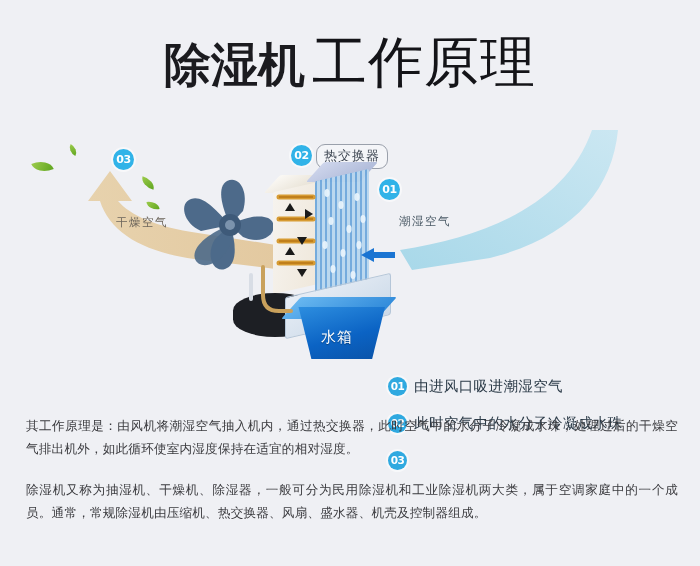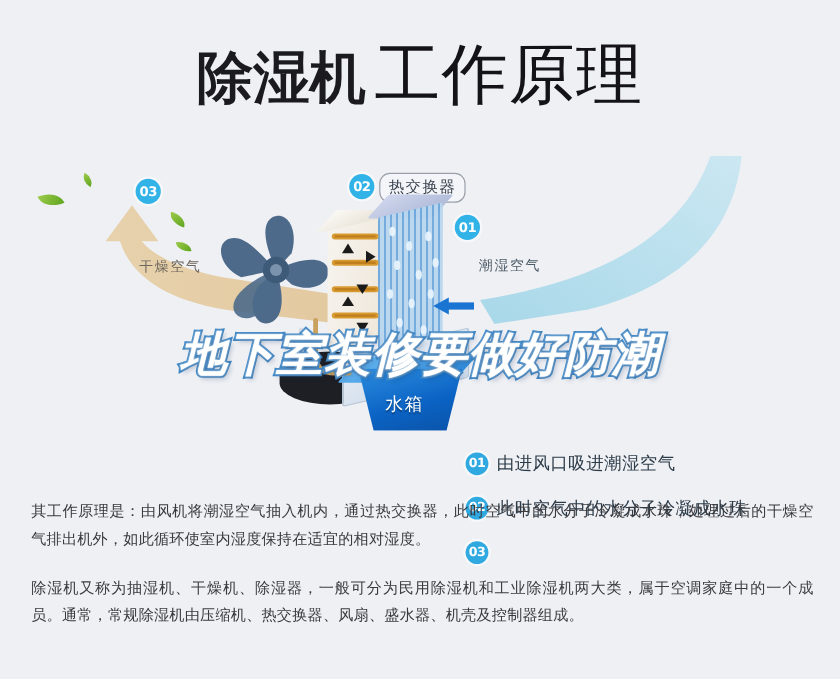--- a/index.html
+++ b/index.html
@@ -410,20 +410,19 @@
       <div class="legend-row">
         <span class="legend-badge">02</span>
         <span class="legend-text">此时空气中的水分子冷凝成水珠</span>
       </div>
       <div class="legend-row">
         <span class="legend-badge">03</span>
       </div>
     </div>
   </div>
 
-  <div class="overlay">地下室装修要做好防潮</div>
 
   <div class="body-copy">
     <p class="para">其工作原理是：由风机将潮湿空气抽入机内，通过热交换器，此时空气中的水分子冷凝成水珠，处理过后的干燥空气排出机外，如此循环使室内湿度保持在适宜的相对湿度。</p>
     <p class="para">除湿机又称为抽湿机、干燥机、除湿器，一般可分为民用除湿机和工业除湿机两大类，属于空调家庭中的一个成员。通常，常规除湿机由压缩机、热交换器、风扇、盛水器、机壳及控制器组成。</p>
   </div>
 
 </div>
 
 </body></html>

